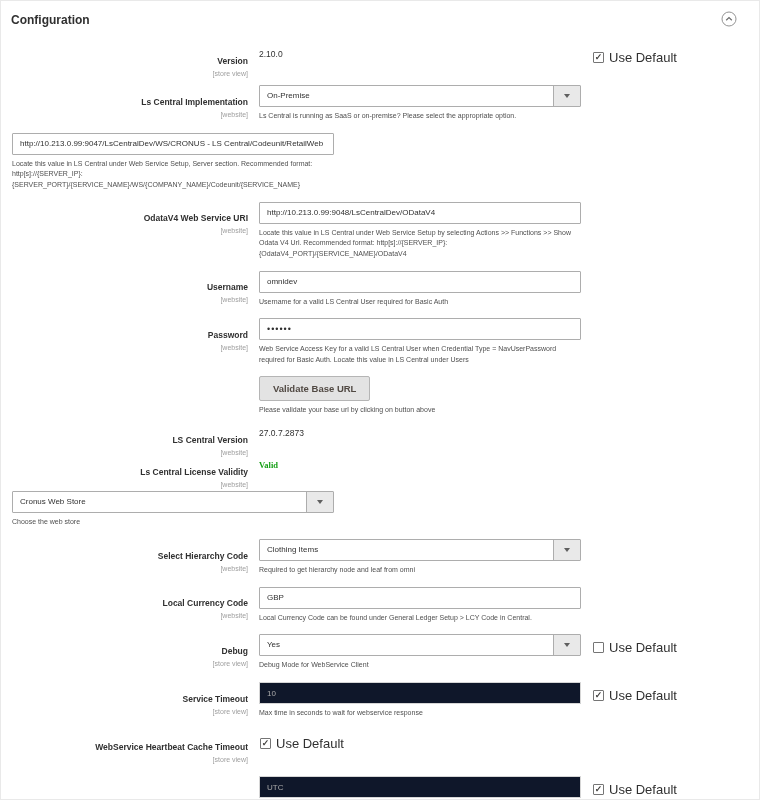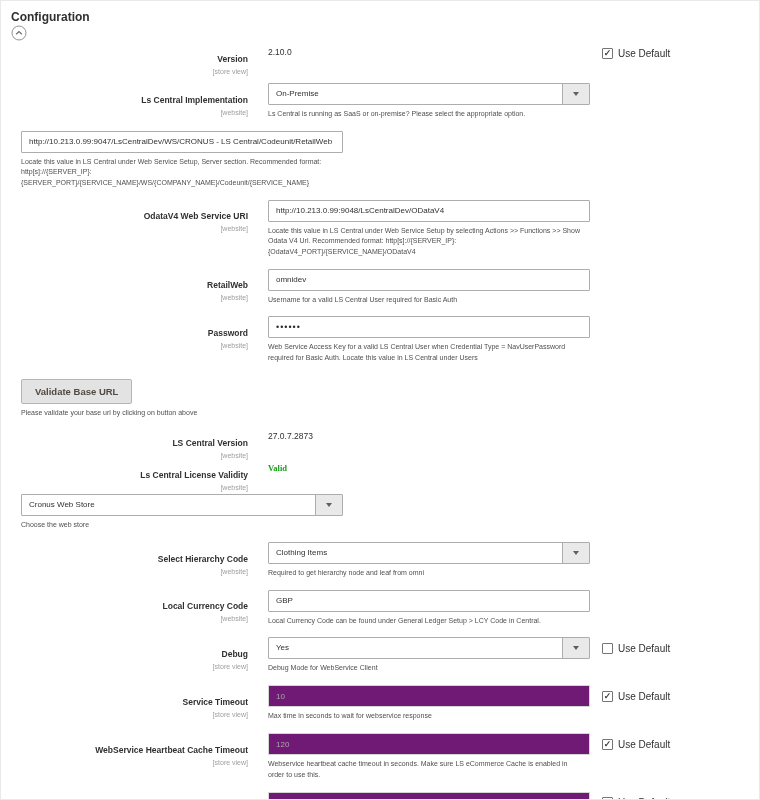--- a/index.html
+++ b/index.html
@@ -6,44 +6,44 @@
   html,body { background:#fff; }
   body {
     width:760px; height:800px;
     font-family:"Liberation Sans", sans-serif;
     color:#303030;
     position:relative;
     border:1px solid #e9e9e9;
     overflow:hidden;
   }
   .page { padding:9px 10px 0 0; }
-  .hdr { display:flex; justify-content:space-between; align-items:flex-start; padding:0 12px 0 10px; margin-bottom:6px;flex-direction:column; }
+  .hdr { display:flex; justify-content:space-between; align-items:flex-end; padding:0 12px 0 10px; margin-bottom:22px; }
   .hdr-title { font-size:12px; font-weight:bold; color:#303030; }
   .collapse-btn { width:16px; height:16px; cursor:pointer; margin-top:1px; }
 
   .row { display:flex; align-items:flex-start; margin-bottom:11px; }
   .row.mb-xs { margin-bottom:2px; }
   .row.mb-sm { margin-bottom:6px; }
-  .row.mb-md { margin-bottom:12px;flex-direction:column; }
+  .row.mb-md { margin-bottom:12px; }
 
   .lbl { width:247px; flex:none; text-align:right; padding-top:5px; line-height:1.25; }
   .lbl.static-lbl { padding-top:0; }
   .lbl .lbl-text { font-size:8.5px; font-weight:bold; color:#303030; }
   .lbl .scope { display:block; font-size:7px; color:#9e9e9e; margin-top:1px; }
 
-  .fld { width:322px; flex:none; margin-left:20px; }
+  .fld { width:322px; flex:none; margin-left:11px; }
   .static-val { font-size:8.5px; color:#303030; line-height:1.3; padding-top:0; }
   .static-val.green { color:#18a018; font-weight:bold;font-family:Liberation Serif, serif; }
 
   input.txt {
     width:100%; height:22px; border:1px solid #adadad; border-radius:1px;
     font-family:"Liberation Sans", sans-serif; font-size:8px; color:#303030;
     padding:0 7px; background:#fff; outline:none;
   }
-  input.txt:disabled { background:#701a75; border-color:#d6d6d6; color:#a9a9a9; }
+  input.txt:disabled { background:#0f172a; border-color:#d6d6d6; color:#a9a9a9; }
   input.pwd { letter-spacing:1px; font-size:9px; }
 
   .select {
     width:100%; height:22px; border:1px solid #adadad; border-radius:1px;
     display:flex; align-items:stretch; background:#fff; cursor:pointer;gap:48px;
   }
   .sel-text { flex:1; font-size:8px; color:#303030; line-height:20px; padding:0 7px;
     white-space:nowrap; overflow:hidden; }
   .sel-arrow { width:27px; flex:none; border-left:1px solid #adadad; background:#e9e9e9;
     display:flex; align-items:center; justify-content:center; }
@@ -57,21 +57,21 @@
     display:inline-block; background:#e3e3e3; border:1px solid #b5b5b5; border-radius:2px;
     color:#514943; font-family:"Liberation Sans", sans-serif; font-size:9.5px; font-weight:bold;
     padding:6px 13px; cursor:pointer;
   }
 
   .dflt { margin-left:12px; padding-top:6px; display:flex; align-items:center; flex:none; }
   .dflt.top { padding-top:1px; }
   .cbx { width:11px; height:11px; border:1px solid #757575; border-radius:1px; background:#fff;
     display:inline-flex; align-items:center; justify-content:center; cursor:pointer; flex:none; }
   .cbx.checked::after { content:"✓"; font-size:9px; line-height:1; color:#42413f; font-weight:bold; }
-  .dflt-label { font-size:10px; color:#303030; margin-left:5px; white-space:nowrap; }
+  .dflt-label { font-size:13px; color:#303030; margin-left:5px; white-space:nowrap; }
 </style>
 </head>
 <body>
 
 <div class="page">
 
   <div class="hdr">
     <div class="hdr-title">Configuration</div>
     <div class="collapse-btn">
       <svg width="16" height="16" viewBox="0 0 16 16">
@@ -128,21 +128,21 @@
     <div class="fld">
       <input class="txt" type="text" value="http://10.213.0.99:9048/LsCentralDev/ODataV4" style="">
       <div class="note">Locate this value in LS Central under Web Service Setup by selecting Actions &gt;&gt; Functions &gt;&gt; Show
 Odata V4 Url. Recommended format: http[s]://{SERVER_IP}:
 {OdataV4_PORT}/{SERVICE_NAME}/ODataV4</div>
     </div>
   </div>
 
   <div class="row">
     <div class="lbl">
-      <span class="lbl-text">RetailWeb</span>
+      <span class="lbl-text">Username</span>
       <span class="scope">[website]</span>
     </div>
     <div class="fld">
       <input class="txt" type="text" value="omnidev" style="">
       <div class="note">Username for a valid LS Central User required for Basic Auth</div>
     </div>
   </div>
 
   <div class="row">
     <div class="lbl">
@@ -256,25 +256,20 @@
       <span class="cbx checked"></span>
       <span class="dflt-label">Use Default</span>
     </div>
   </div>
 
   <div class="row">
     <div class="lbl">
       <span class="lbl-text">WebService Heartbeat Cache Timeout</span>
       <span class="scope">[store view]</span>
     </div>
-    <div class="fld">
-      <input class="txt" type="text" disabled="" value="120" style="">
-      <div class="note">Webservice heartbeat cache timeout in seconds. Make sure LS eCommerce Cache is enabled in
-order to use this.</div>
-    </div>
     <div class="dflt">
       <span class="cbx checked"></span>
       <span class="dflt-label">Use Default</span>
     </div>
   </div>
 
   <div class="row">
     <div class="lbl">
       
       

